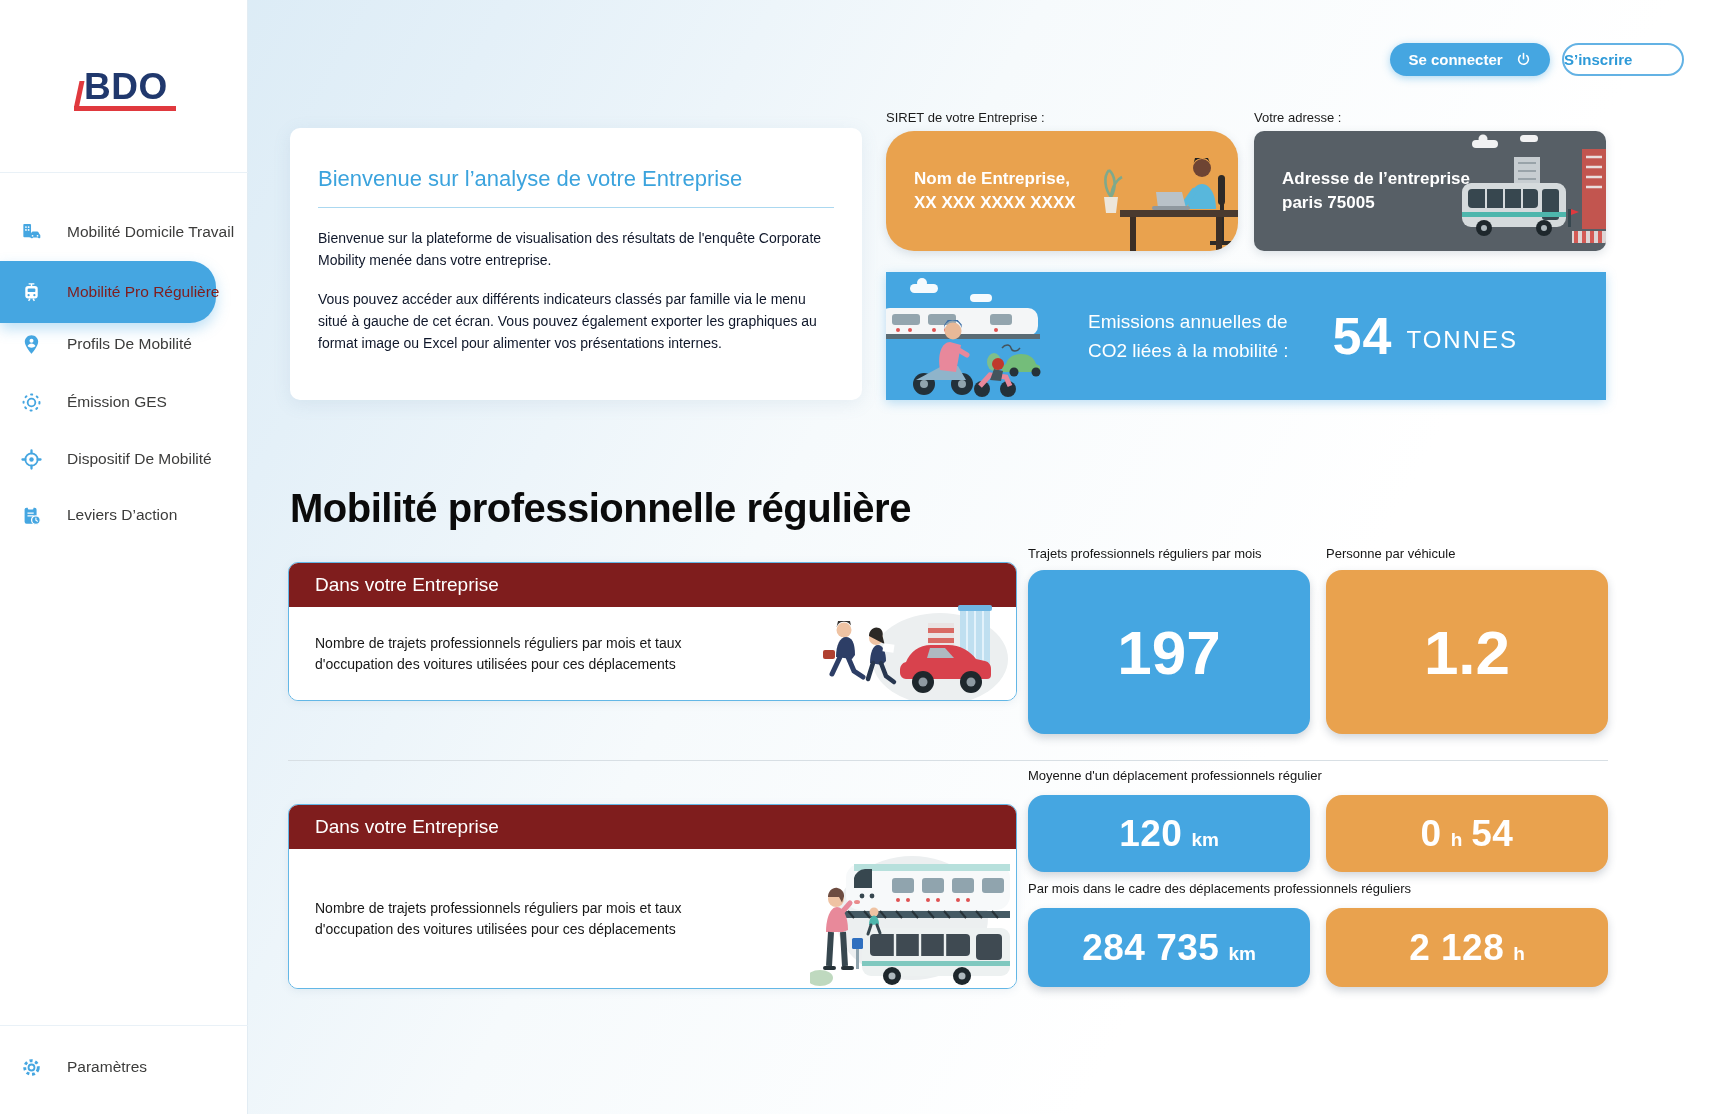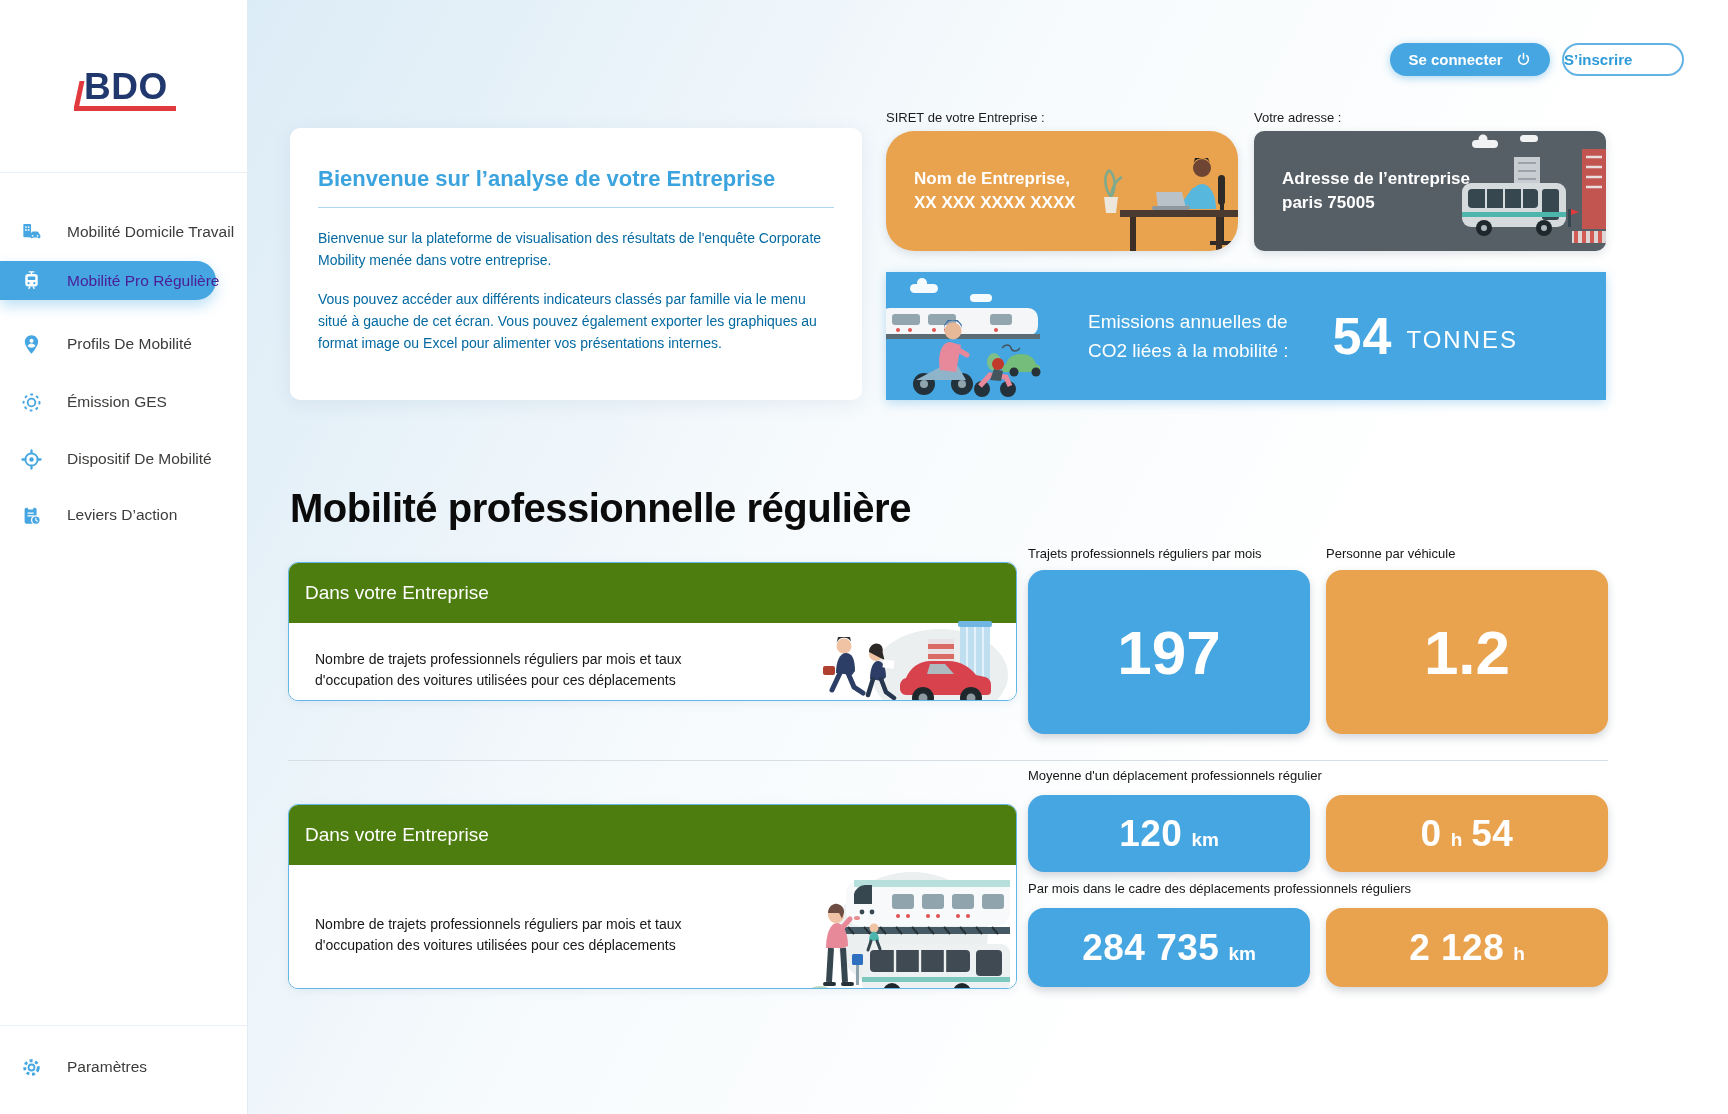--- a/index.html
+++ b/index.html
@@ -29,21 +29,21 @@
     background:#E0393E; transform:skewX(-12deg); transform-origin:bottom;
   }
   .sidebar-sep { position:absolute; left:0; top:172px; width:248px; height:1px; background:#E9F1F7; }
   .nav-item {
     position:absolute; left:0; width:216px; height:48px;
     display:flex; align-items:center; gap:24px; padding-left:20px;
     font-size:15.5px; color:#3C3C3B; cursor:pointer; white-space:nowrap;
   }
   .nav-item .icon { color:#45A6E1; width:23px; height:23px; flex:none; display:flex; }
   .nav-item.active {
-    background:#45A6E1; color:#4c1d95; border-radius:0 26px 26px 0; height:39px;
+    background:#45A6E1; color:#7f1d1d; border-radius:0 26px 26px 0; height:62px;
     box-shadow:0 6px 14px rgba(69,166,225,.35);
   }
   .nav-item.active .icon { color:#ffffff; }
   .nav-item .icon .d { fill:#ffffff; }
   .nav-item.active .icon .d { fill:#45A6E1; }
   .nav-item .icon .s { stroke:#ffffff; }
   .settings-sep { position:absolute; left:0; top:1025px; width:248px; height:1px; background:#E9F1F7; }
 
   
   .btn-login {
@@ -59,23 +59,23 @@
     font-family:inherit; font-size:15px; font-weight:700;
     display:flex; align-items:center; cursor:pointer;
   }
 
   
   .welcome-card {
     position:absolute; left:290px; top:128px; width:572px; height:272px;
     background:#fff; border-radius:10px; padding:38px 28px 0 28px;
     box-shadow:0 4px 18px rgba(100,140,170,.12);
   }
-  .welcome-title { font-size:22px; font-weight:700; color:#3BA3DD; }
+  .welcome-title { font-size:22px; font-weight:400; color:#3BA3DD; }
   .welcome-divider { height:1px; background:#ABD8F0; margin:15px 0 20px 0; }
-  .welcome-card p { font-size:14px; line-height:1.55; color:#0369a1; margin-bottom:18px; }
+  .welcome-card p { font-size:14px; line-height:1.55; color:#0f172a; margin-bottom:18px; }
 
   
   .mini-label { position:absolute; font-size:13px; color:#1b1b1b; }
   .company-card {
     position:absolute; top:131px; width:352px; height:120px; border-radius:10px;
     overflow:hidden; box-shadow:0 3px 10px rgba(80,100,120,.18);
   }
   .company-card.orange { left:886px; background:#E9A24E;border-radius:28px; }
   .company-card.slate  { left:1254px; background:#575F66; }
   .company-text {
@@ -100,22 +100,22 @@
   .page-title { position:absolute; left:290px; top:486px; font-size:40px; font-weight:800; color:#0B0B0B; letter-spacing:-.5px; }
 
   .info-card {
     position:absolute; left:288px; width:729px; background:#fff;
     border:1px solid #63B7E6; border-radius:10px; overflow:hidden;
     box-shadow:0 2px 8px rgba(90,130,160,.10);
   }
   .info-card.one { top:562px; height:139px; }
   .info-card.two { top:804px; height:185px; }
   .info-header {
-    height:60px; background:#4d7c0f; color:#fff; font-size:19px; font-weight:400;
-    display:flex; align-items:center; padding-left:16px;
+    height:44px; background:#7f1d1d; color:#fff; font-size:19px; font-weight:400;
+    display:flex; align-items:center; padding-left:26px;
   }
   .info-body { position:relative; height:calc(100% - 44px); background:#fff; }
   .info-text {
     position:absolute; left:26px; top:50%; transform:translateY(-50%);
     width:430px; font-size:14px; line-height:1.5; color:#161616;
   }
   .info-illus { position:absolute; right:6px; bottom:0; }
 
   .stat-label { position:absolute; font-size:13px; color:#161616; white-space:nowrap; }
   .stat-box {

